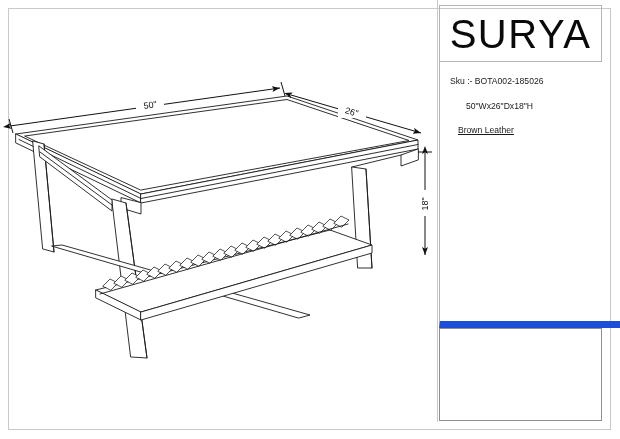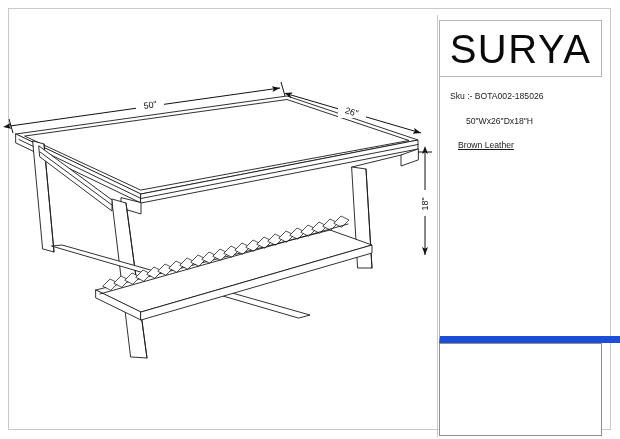--- a/index.html
+++ b/index.html
@@ -37,21 +37,21 @@
     width: 437px;
     height: 439px;
   }
   .drawing-area svg {
     display: block;
   }
   
   .info-col {
     position: absolute;
     left: 437px;
-    top: 15px;
+    top: 0;
     width: 174px;
     height: 422px;
     box-sizing: border-box;
     border-left: 1px solid #c9c9c9;
   }
   .logo-box {
     position: absolute;
     left: 1px;
     top: 5px;
     width: 163px;

